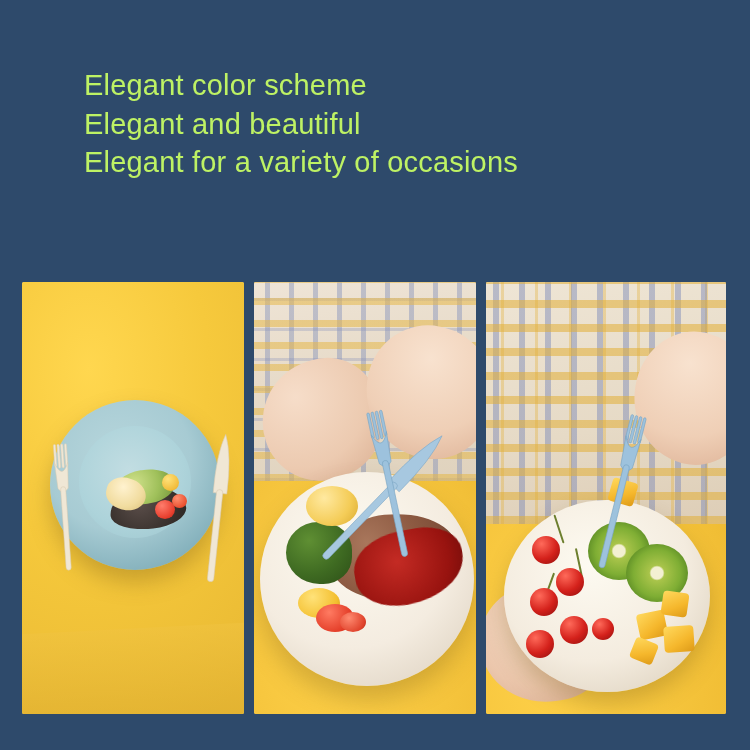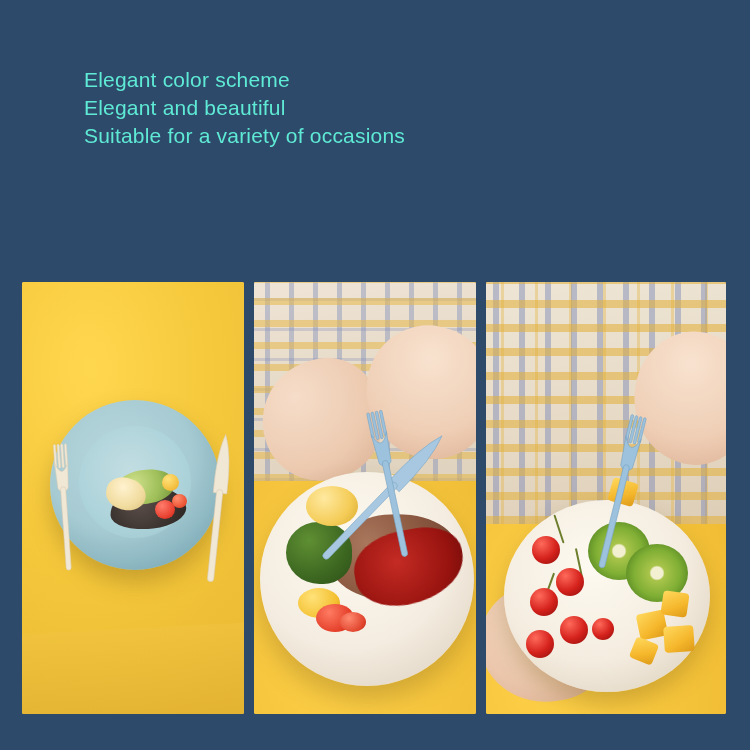--- a/index.html
+++ b/index.html
@@ -24,23 +24,23 @@
   
   .headline {
     position: absolute;
     left: 84px;
     top: 66px;
     color: #ffffff;
     line-height: 1.33;
     letter-spacing: 0.2px;
   }
   .headline .line {
-    font-size: 21px;
+    font-size: 29px;
     font-weight: 400;
-    color: #5eead4;
+    color: #bef264;
     white-space: nowrap;
   }
 
   
   .strip {
     position: absolute;
     left: 0;
     top: 282px;
     width: 750px;
     height: 432px;
@@ -391,21 +391,21 @@
   .cut { display: block; width: 100%; height: 100%; overflow: visible; }
 </style>
 </head>
 <body>
 
 <div class="poster">
 
   <div class="headline">
     <div class="line">Elegant color scheme</div>
     <div class="line">Elegant and beautiful</div>
-    <div class="line">Suitable for a variety of occasions</div>
+    <div class="line">Elegant for a variety of occasions</div>
   </div>
 
   <div class="strip">
 
     <div class="photo p1">
       <div class="bg-yellow"></div>
       <div class="table-edge-1"></div>
       <div class="plate-blue"></div>
       <div class="rice-mound"></div>
       <div class="veg-green"></div>

